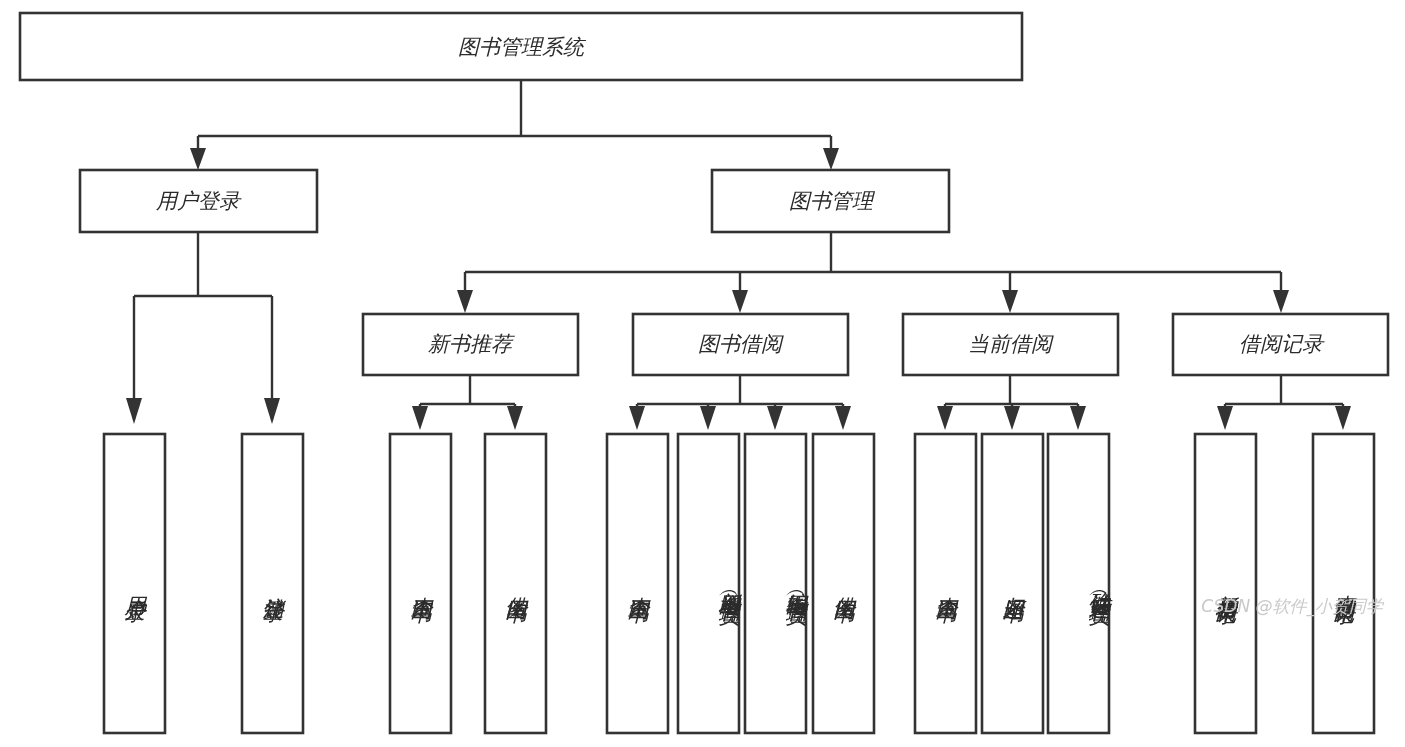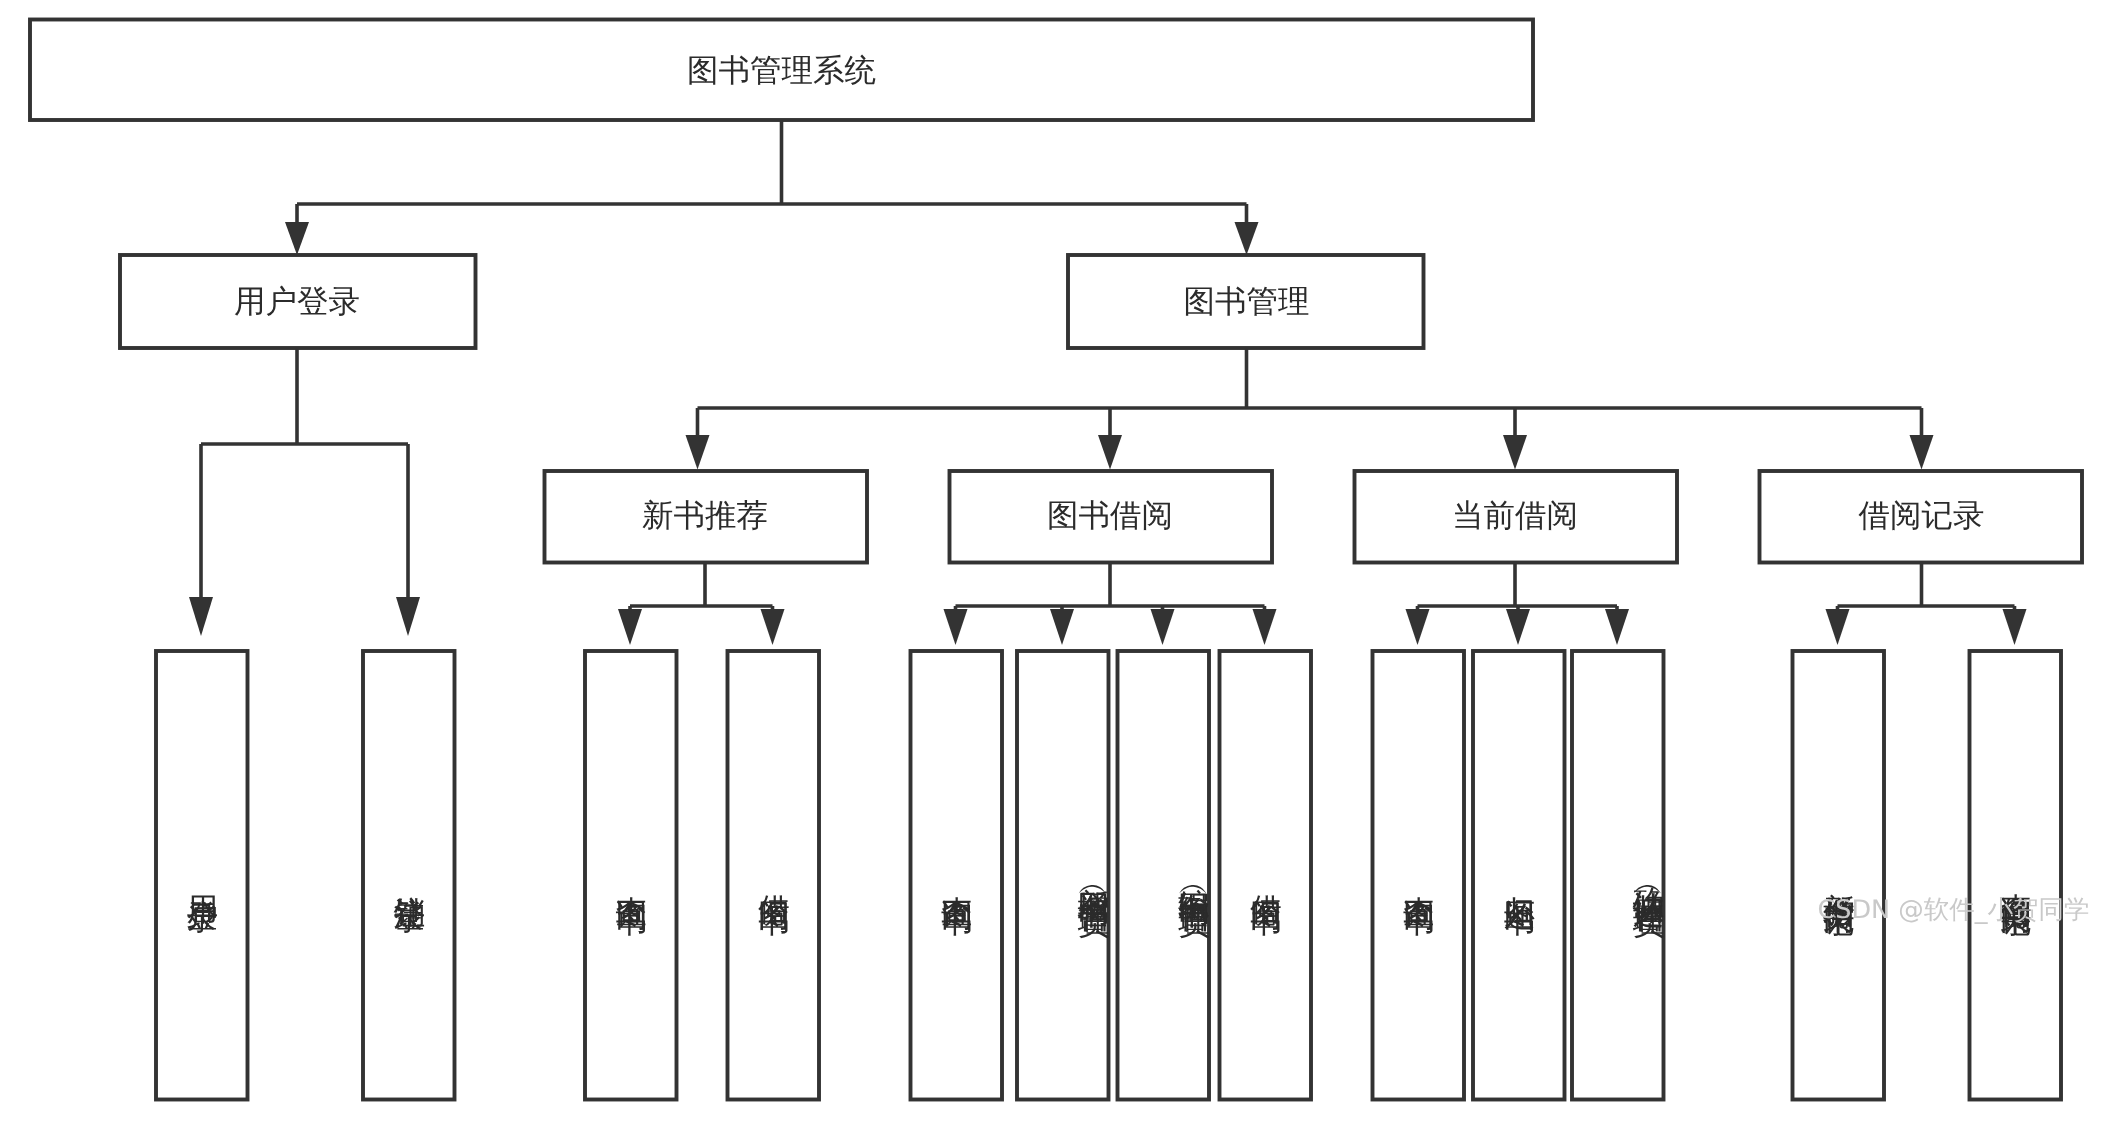--- a/index.html
+++ b/index.html
@@ -11,20 +11,21 @@
     width: 1405px;
     height: 747px;
     font-family: "DejaVu Sans", "Liberation Sans", sans-serif;
     overflow: hidden;
   }
   #diagram-root {
     position: relative;
     width: 1405px;
     height: 622px;
     background: #ffffff;
+    font-style: italic;
   }
   svg.diagram-canvas {
     position: absolute;
     left: 0;
     top: 0;
     width: 1405px;
     height: 747px;
   }
   .node-box {
     fill: #ffffff;
@@ -60,21 +61,21 @@
     text-align: center;
     white-space: nowrap;
     display: flex;
     align-items: center;
     justify-content: center;
     pointer-events: none;
     user-select: none;
   }
   .watermark {
     position: absolute;
-    right: 12px;
+    right: 22px;
     bottom: 4px;
     font-family: "DejaVu Sans", "Liberation Sans", sans-serif;
     font-size: 17px;
     color: #c9c9c9;
     white-space: nowrap;
     user-select: none;
   }
 </style>
 </head>
 <body>

